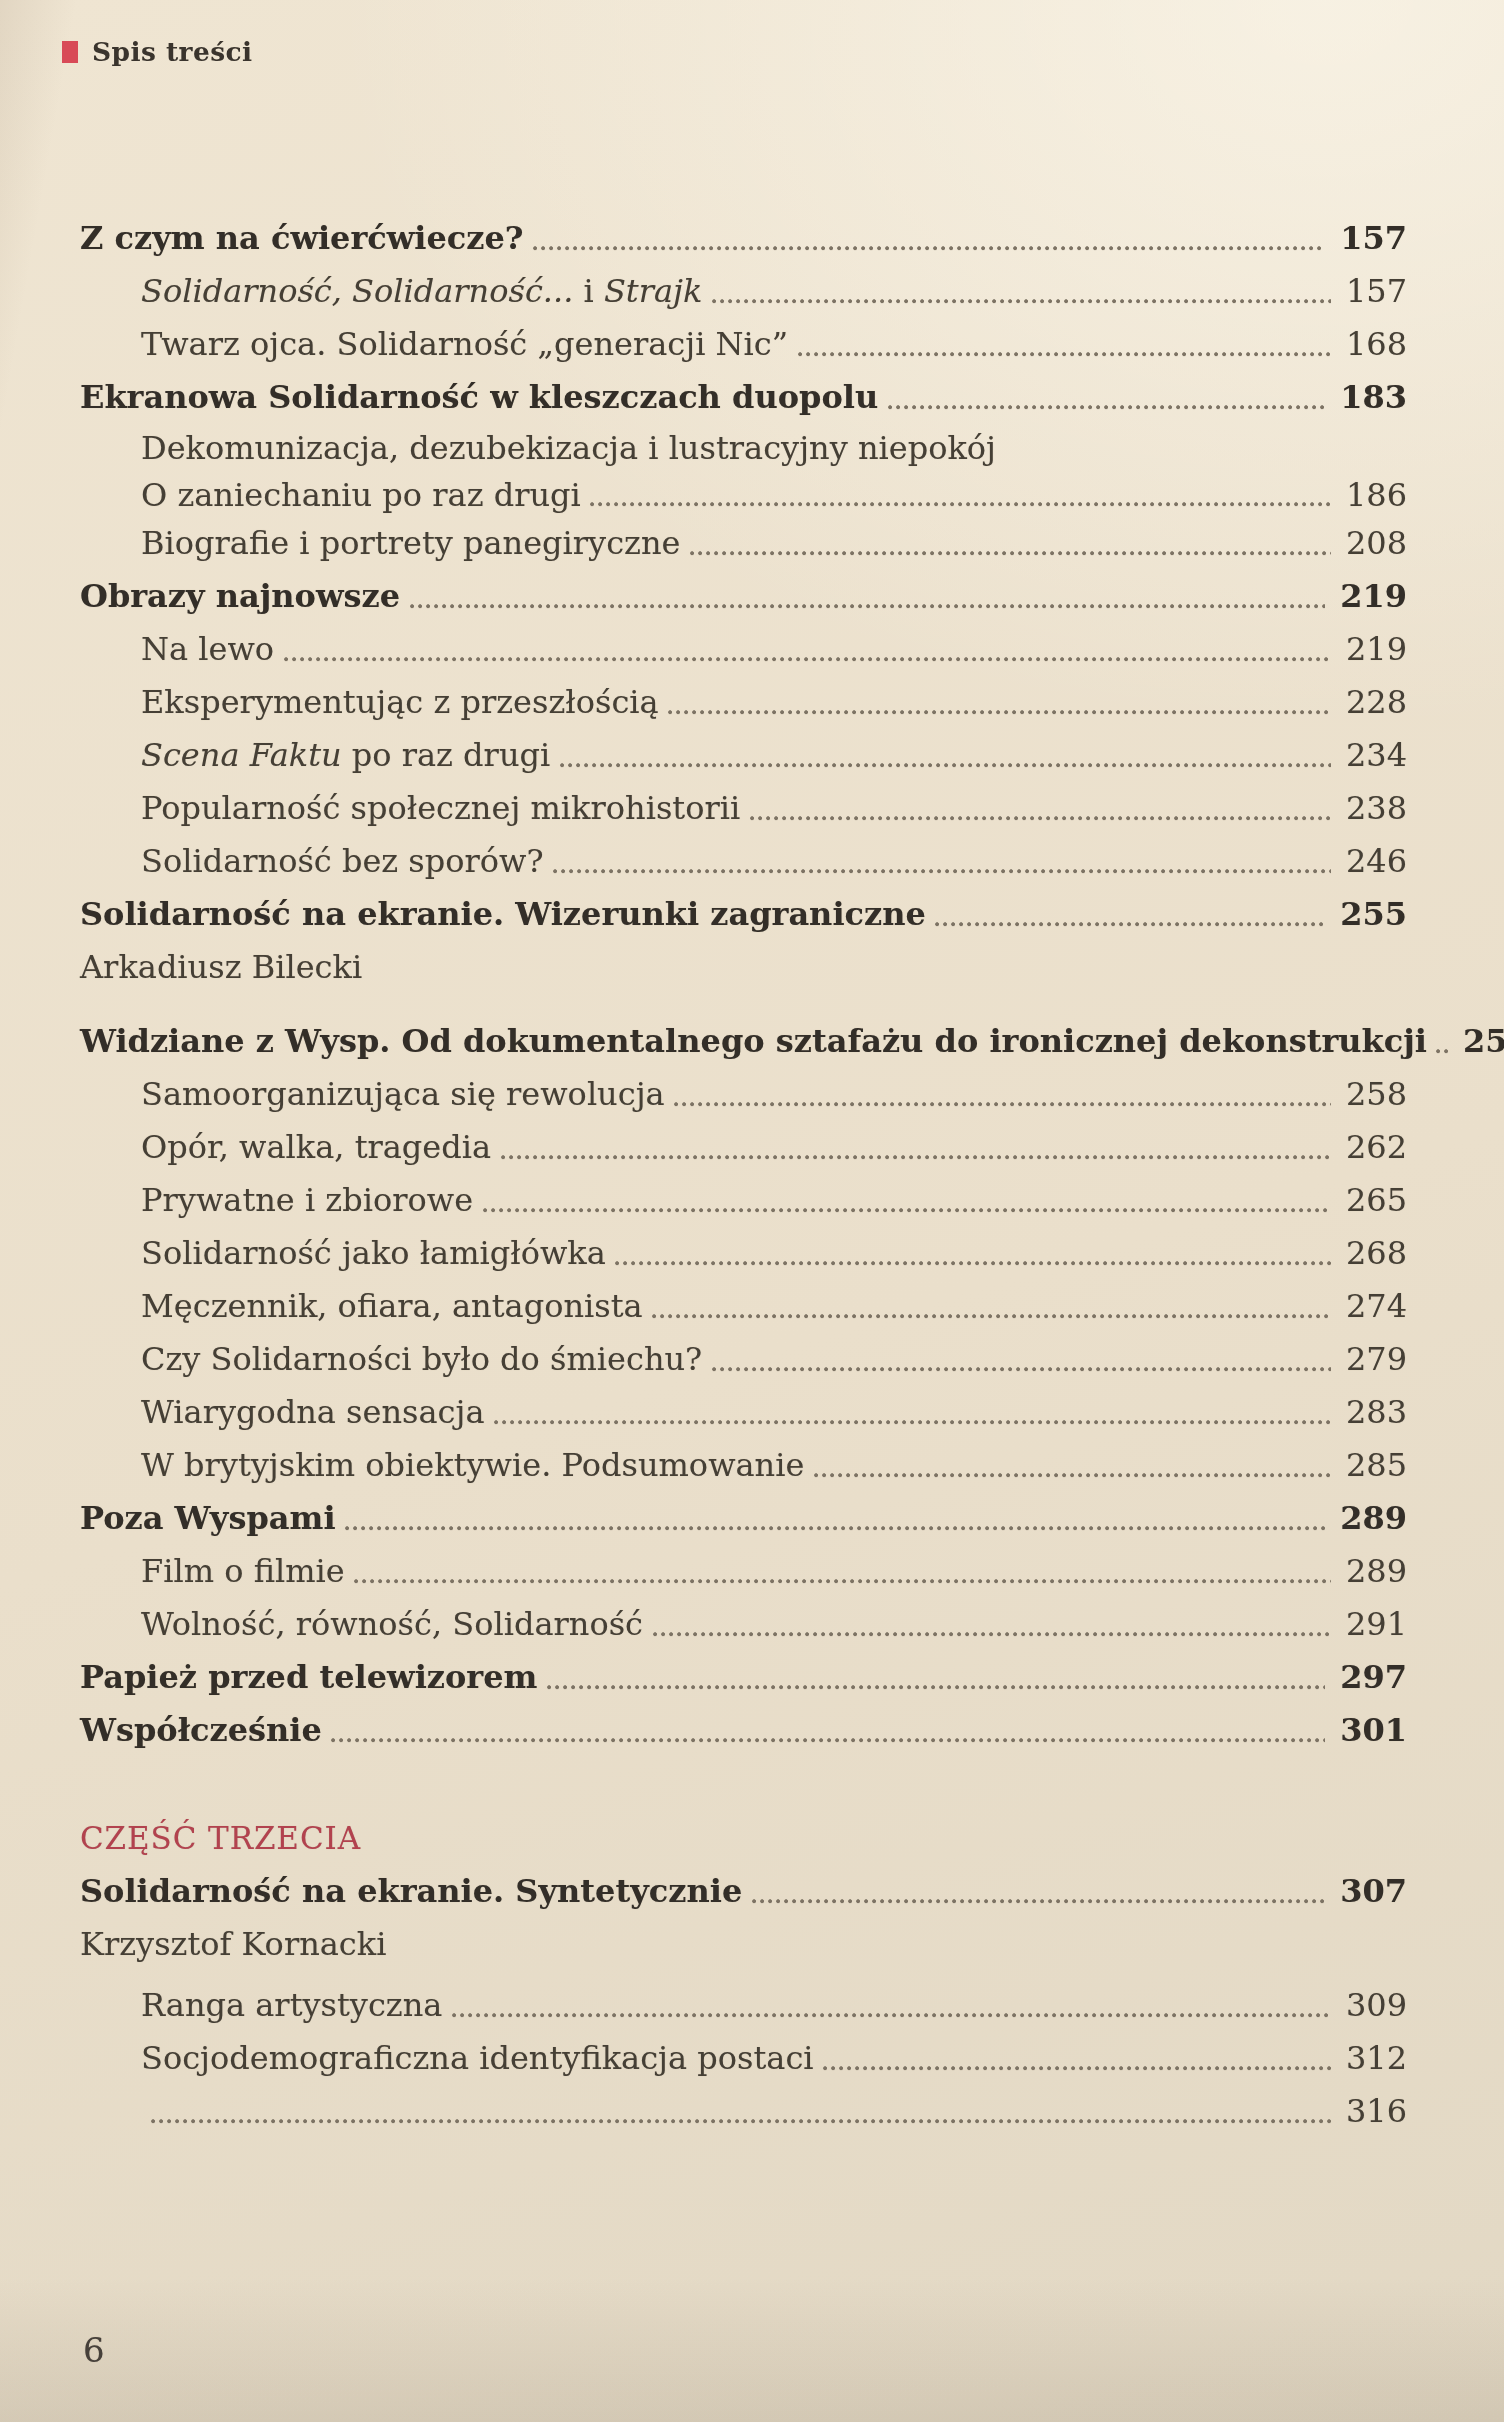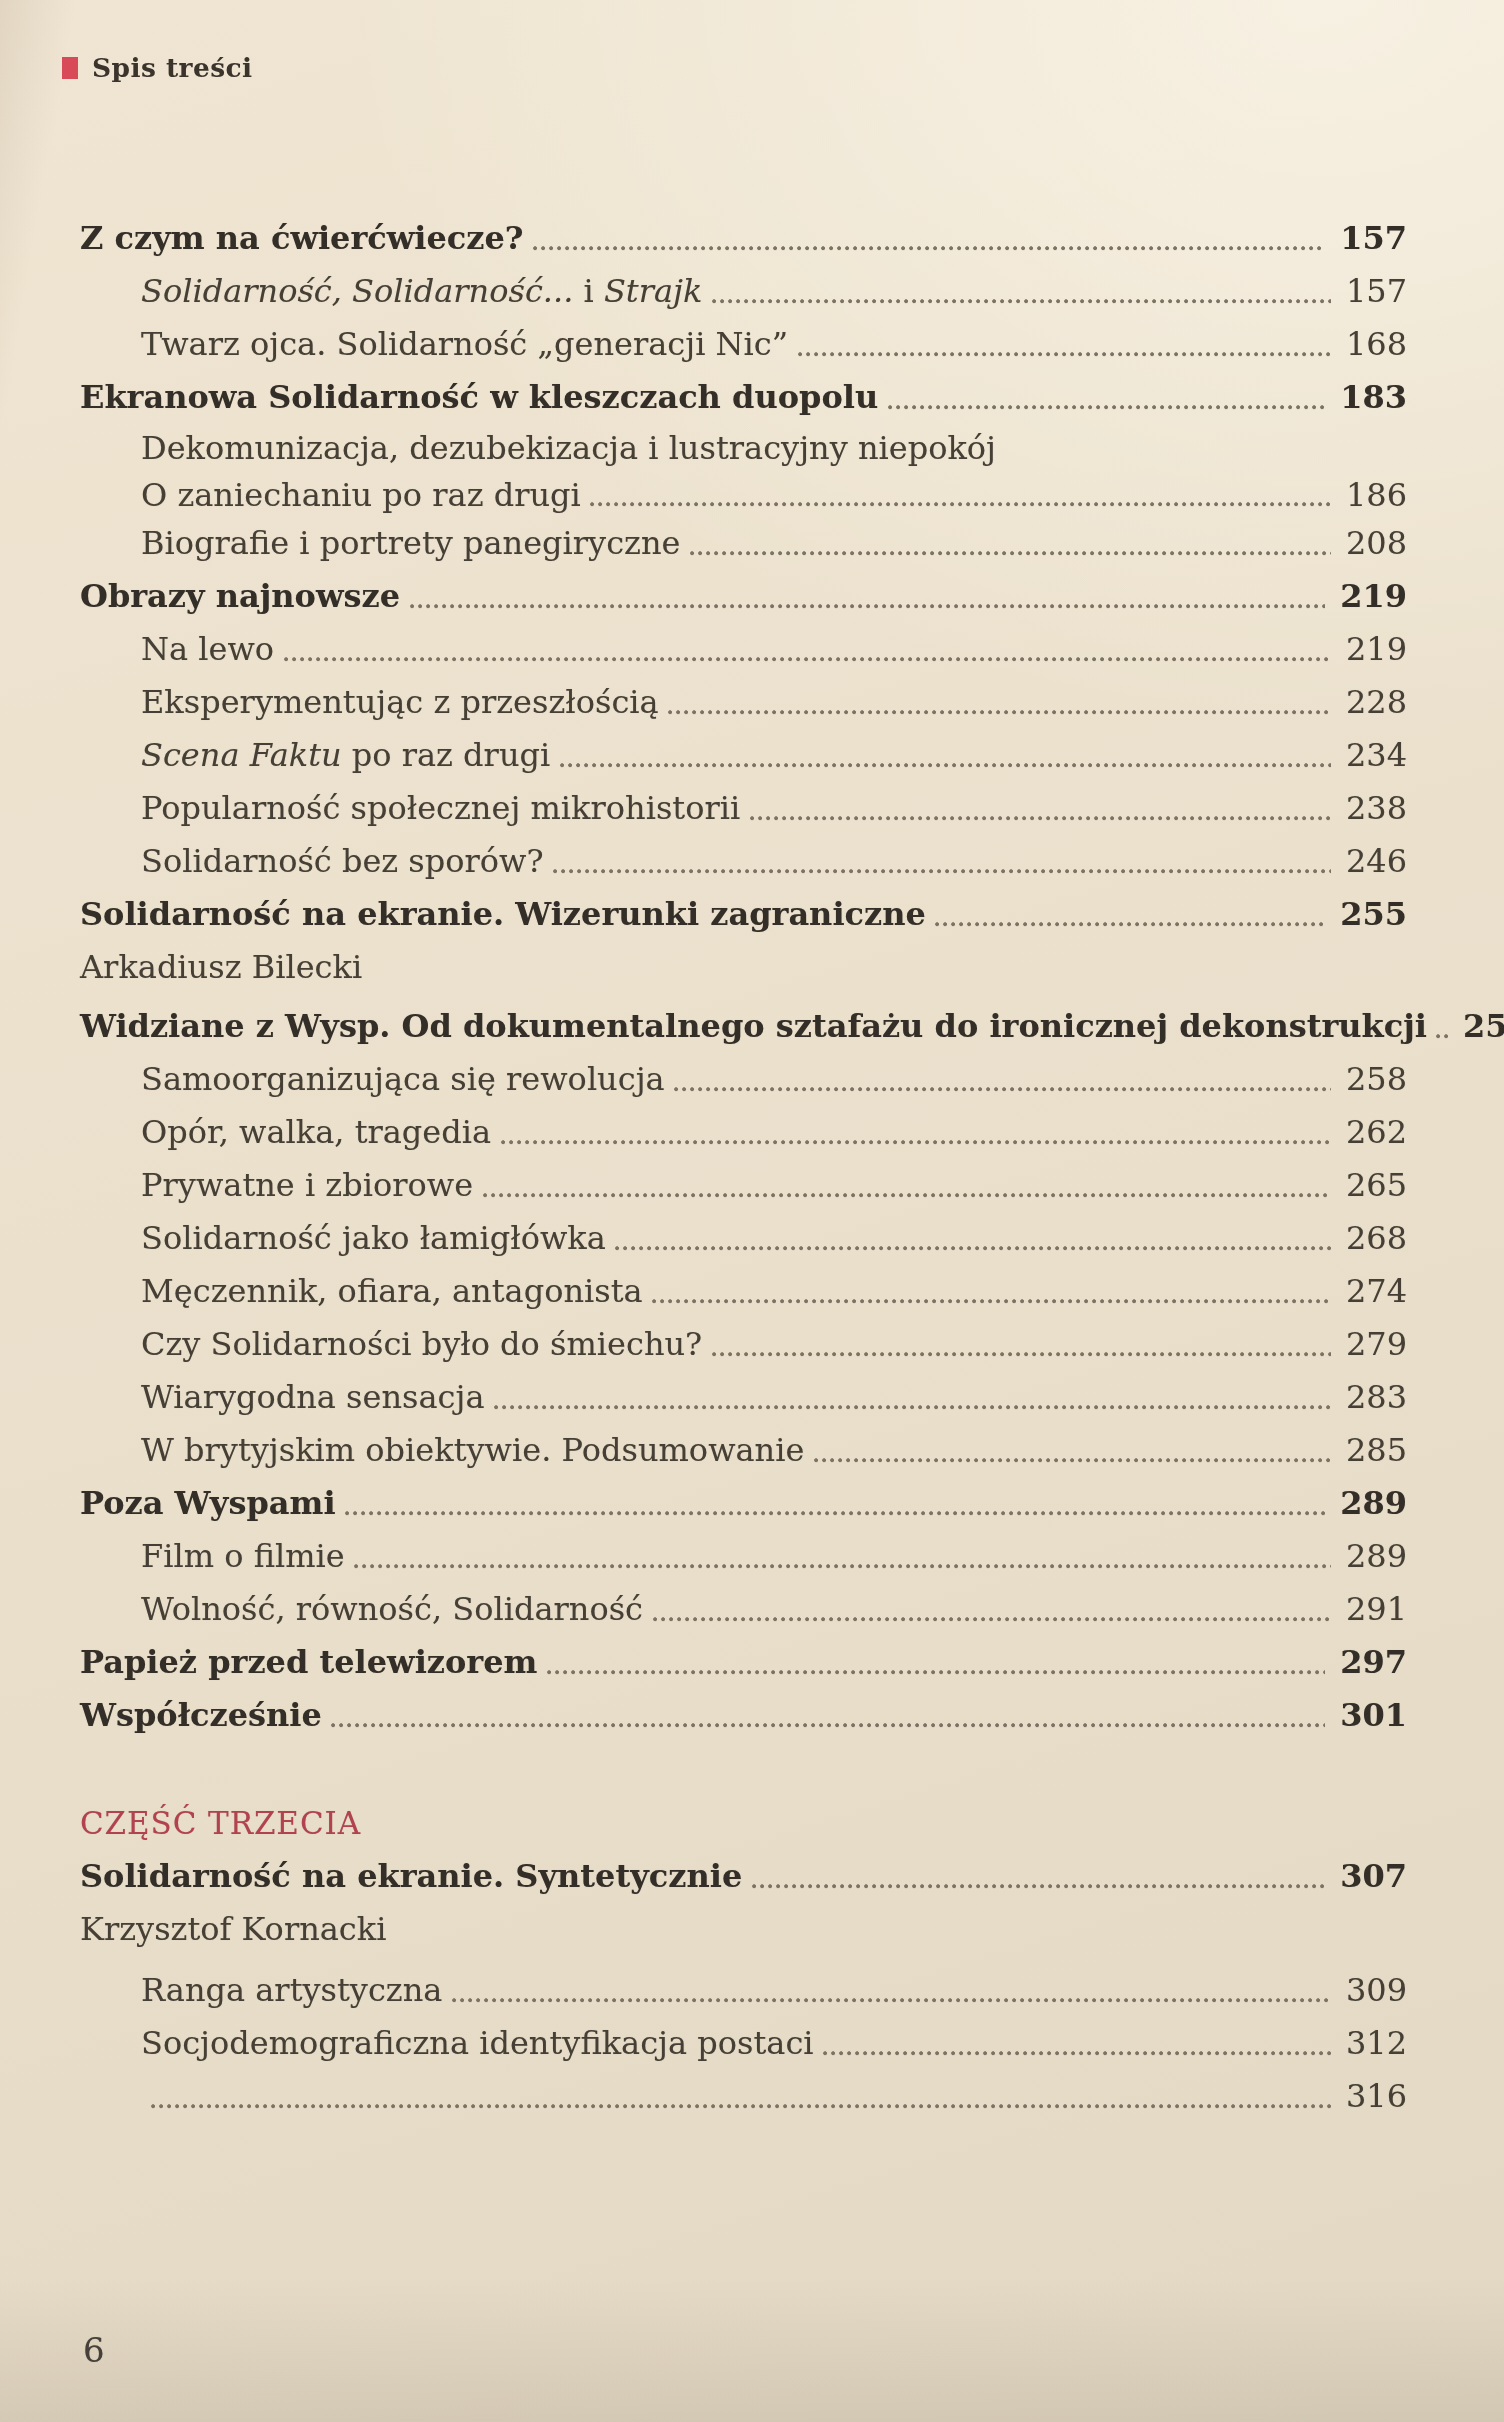--- a/index.html
+++ b/index.html
@@ -8,21 +8,21 @@
     width:1505px;height:2423px;
     font-family:"DejaVu Serif","Liberation Serif",serif;
     color:#453f35;
     background:
       radial-gradient(120% 55% at 88% 0%, rgba(255,252,242,0.55), rgba(255,252,242,0) 55%),
       linear-gradient(100deg, rgba(130,105,80,0.12) 0%, rgba(130,105,80,0) 4%),
       linear-gradient(0deg, rgba(100,85,65,0.13) 0%, rgba(100,85,65,0) 6%),
       linear-gradient(163deg, #efe5d2 0%, #eadfcb 55%, #e2d8c4 100%);
     overflow:hidden;
   }
-  .doc-header{position:absolute;left:62px;top:52px;display:flex;align-items:center;gap:14px;}
+  .doc-header{position:absolute;left:62px;top:36px;display:flex;align-items:center;gap:14px;}
   .accent-square{width:16px;height:22px;background:#d84a57;display:inline-block;}
   .doc-title{font-size:26.5px;font-weight:700;color:#3a342d;letter-spacing:0.4px;margin:0;}
 
   .toc{position:absolute;left:80px;right:98px;top:212px;text-shadow:0 0 0.9px rgba(70,60,45,.22);}
   .row{display:flex;align-items:baseline;height:53px;line-height:53px;font-size:32px;}
   .row .label{white-space:nowrap;}
   .chapter .label,.chapter .pg{font-weight:700;color:#332e28;}
   .sub{padding-left:61px;}
   .pg{margin-left:13.2px;white-space:nowrap;}
   .dots{
@@ -31,21 +31,21 @@
     background-size:8px 4.7px;background-repeat:repeat-x;
     background-position:left bottom 14px;
   }
   .dots.d2{background-position:left bottom 10.4px;}
   .section{height:53px;line-height:53px;font-size:31px;color:#b2424e;letter-spacing:0.9px;}
   .author{height:53px;line-height:53px;font-size:32px;}
   .it{font-style:italic;}
   .two .l1{display:block;height:49px;line-height:49px;font-size:32px;padding-left:61px;white-space:nowrap;}
   .two .l2row{display:flex;align-items:baseline;height:44px;line-height:44px;font-size:32px;padding-left:61px;margin-bottom:0;}
   .gap-xl{margin-top:55px;}
-  .gap-md{margin-top:6px;}
+  .gap-md{margin-top:21px;}
   .gap-sm{margin-top:7.6px;}
   .folio{position:absolute;left:83px;top:2330px;font-size:34px;color:#46403a;text-shadow:0 0 0.9px rgba(70,60,45,.22);}
 </style>
 </head>
 <body>
 
 <div class="page">
   <header class="doc-header">
     <span class="accent-square"></span>
     <h1 class="doc-title">Spis treści</h1>

